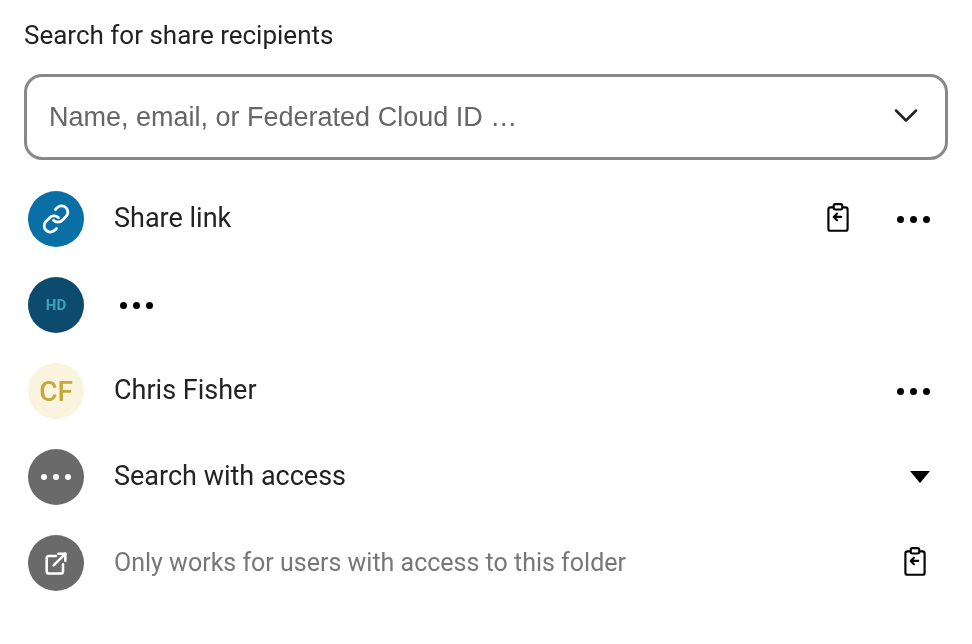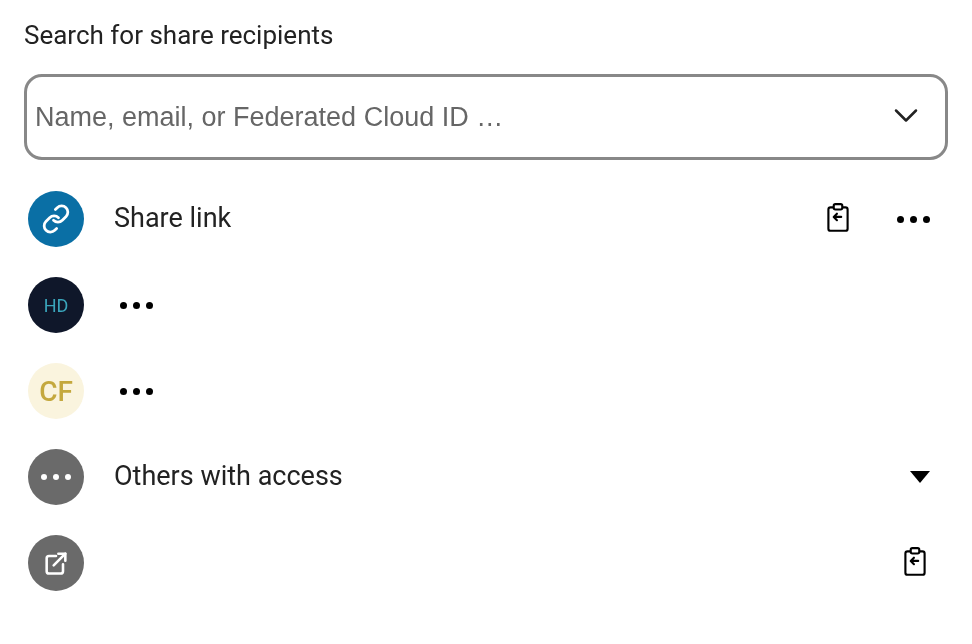--- a/index.html
+++ b/index.html
@@ -23,21 +23,21 @@
     }
     .search-box {
       position: relative;
       margin-bottom: 16px;
     }
     .search-input {
       width: 100%;
       height: 86px;
       border: 3px solid #888;
       border-radius: 18px;
-      padding: 0 60px 0 8px;
+      padding: 0 60px 0 22px;
       font-size: 27px;
       color: #666;
       outline: none;
     }
     .search-input::placeholder {
       color: #666;
     }
     .search-chevron {
       position: absolute;
       right: 30px;
@@ -58,24 +58,24 @@
       display: flex;
       align-items: center;
       justify-content: center;
       flex-shrink: 0;
       margin-right: 30px;
     }
     .avatar-link {
       background: #0a6fa5;
     }
     .avatar-hd {
-      background: #0f172a;
+      background: #0c4a6e;
       color: #3aa5bb;
-      font-size: 18px;
-      font-weight: 400;
+      font-size: 15px;
+      font-weight: 700;
     }
     .avatar-cf {
       background: #faf4de;
       color: #c4a83e;
       font-size: 28px;
       font-weight: 500;
     }
     .avatar-others {
       background: #6a6a6a;
     }
@@ -188,58 +188,62 @@
           <span></span>
           <span></span>
           <span></span>
         </span>
     </button>
   </div>
 </div>
 
 <div class="share-row">
   <div class="avatar avatar-cf">CF</div>
+  <div class="row-text">
+    <div class="row-title">Chris Fisher</div>
+  </div>
   <div class="row-actions">
     <button class="action-btn">
       <span class="dots">
           <span></span>
           <span></span>
           <span></span>
         </span>
     </button>
   </div>
 </div>
 
 <div class="share-row">
   <div class="avatar avatar-others">
     <span class="dots dots-white">
         <span></span>
         <span></span>
         <span></span>
       </span>
   </div>
   <div class="row-text">
-    <div class="row-title">Others with access</div>
+    <div class="row-title">Search with access</div>
   </div>
   <div class="row-actions">
     <button class="action-btn">
       <span class="triangle-down"></span>
     </button>
   </div>
 </div>
 
 <div class="share-row">
   <div class="avatar avatar-internal">
     <svg width="28" height="28" viewBox="0 0 24 24">
       <path d="M18 13v6a2 2 0 0 1-2 2H6a2 2 0 0 1-2-2V8a2 2 0 0 1 2-2h6" stroke="#fff" stroke-width="2.2" fill="none" stroke-linecap="round" stroke-linejoin="round"></path>
       <path d="M14 4h6v6" stroke="#fff" stroke-width="2.2" fill="none" stroke-linecap="round" stroke-linejoin="round"></path>
       <path d="M10 14L20 4" stroke="#fff" stroke-width="2.2" fill="none" stroke-linecap="round"></path>
     </svg>
   </div>
   <div class="row-text">
+    <div class="row-subtitle">Only works for users with access to this folder</div>
   </div>
   <div class="row-actions">
     <button class="action-btn">
       <span>
         <svg width="30" height="32" viewBox="0 0 26 30">
           <rect x="4" y="5" width="18" height="22" rx="2" stroke="#000" stroke-width="2" fill="none"></rect>
           <rect x="9" y="2" width="8" height="5" rx="1.5" stroke="#000" stroke-width="2" fill="#fff"></rect>
           <path d="M16 14 L10 14 M12 11 L9 14 L12 17" stroke="#000" stroke-width="2" fill="none" stroke-linecap="round" stroke-linejoin="round"></path>
         </svg>
       </span>

